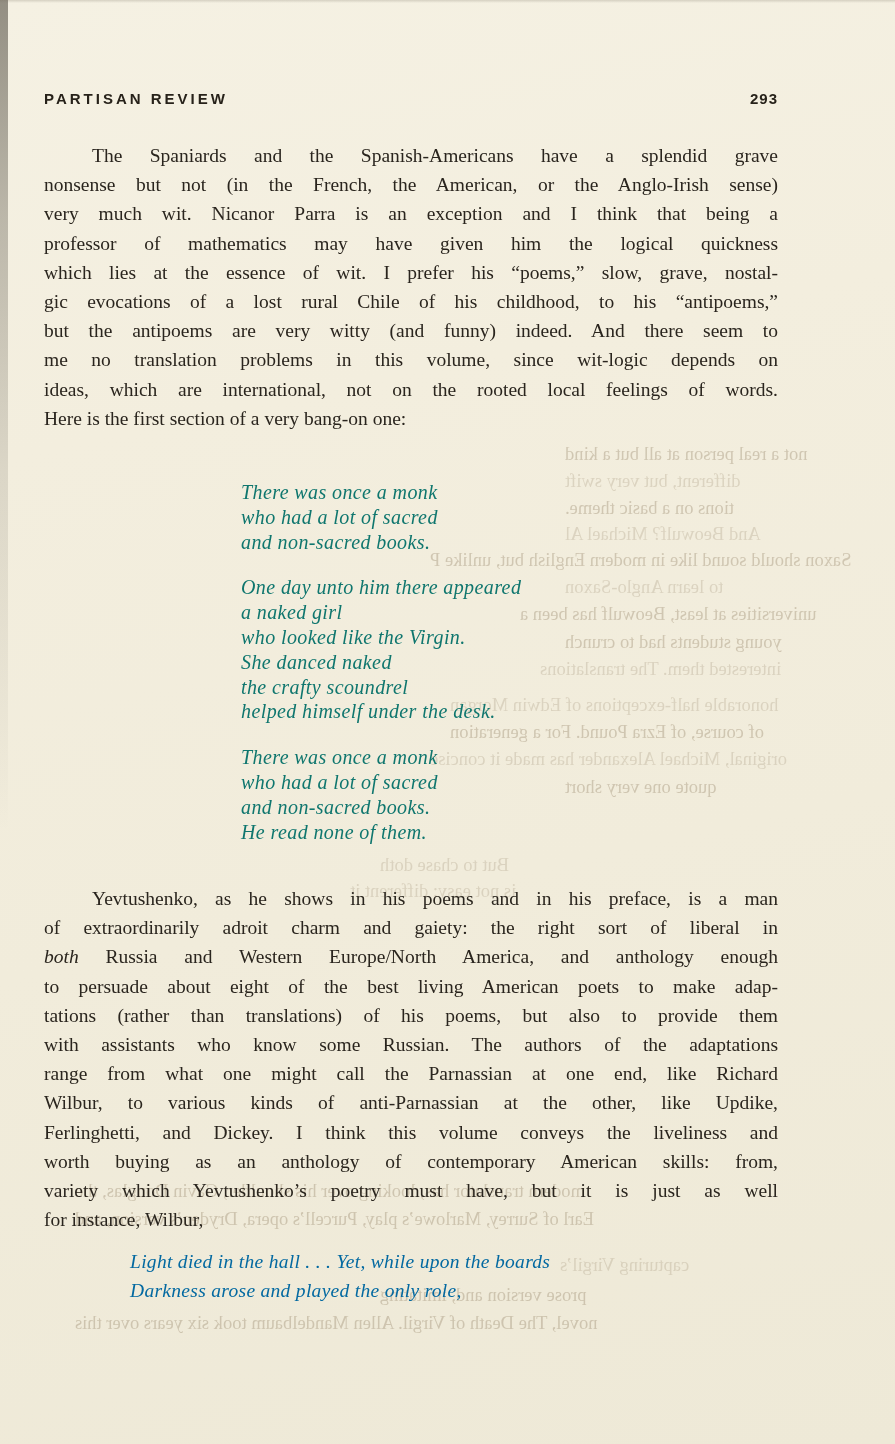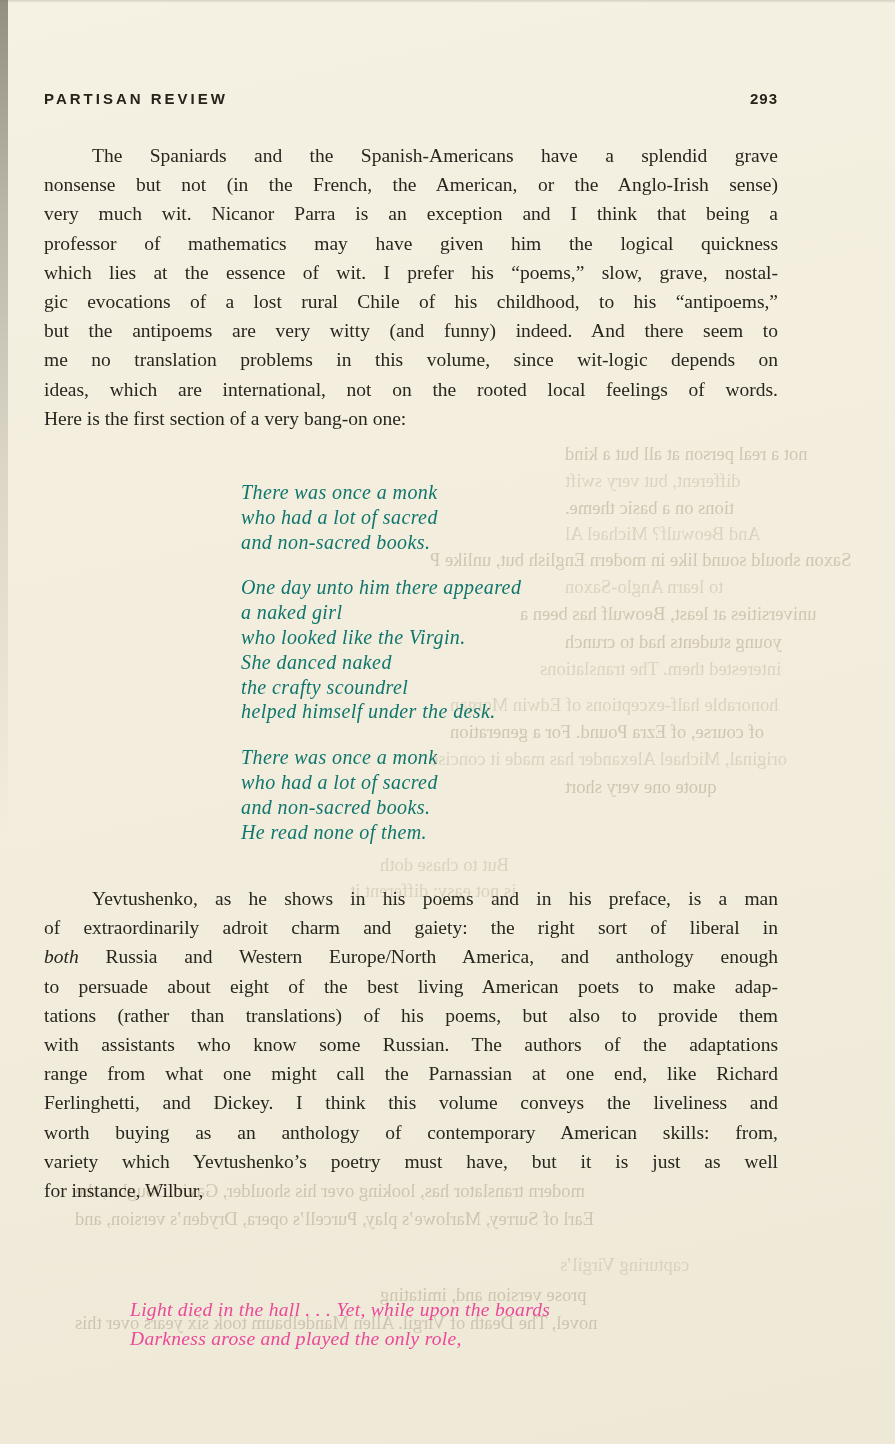--- a/index.html
+++ b/index.html
@@ -41,21 +41,21 @@
   .poem {
     position: absolute; left: 241px; top: 480px;
     font-style: italic; font-size: 20px; line-height: 24.8px;
     letter-spacing: 0.4px; color: #0f766e;
   }
   .stanza { margin: 0 0 21px 0; }
   .stanza:last-child { margin-bottom: 0; }
   .couplet {
     position: absolute; left: 130px; top: 1247px;
     font-style: italic; font-size: 19.5px; line-height: 29px;
-    letter-spacing: 0.3px; color: #ec4899; margin-top: 48px;
+    letter-spacing: 0.3px; color: #0369a1;
   }
   .ghost {
     position: absolute;
     transform: scaleX(-1);
     color: rgba(128,110,80,0.30);
     font-size: 18.5px; line-height: 26px;
     filter: blur(0.4px);
     white-space: nowrap;
     pointer-events: none;
   }
@@ -129,20 +129,21 @@
 </div>
 
 <div class="para" id="para2">
   <div class="jline indent">Yevtushenko, as he shows in his poems and in his preface, is a man</div>
   <div class="jline">of extraordinarily adroit charm and gaiety: the right sort of liberal in</div>
   <div class="jline"><i>both</i> <span>Russia and Western Europe/North America, and anthology enough</span></div>
   <div class="jline">to persuade about eight of the best living American poets to make adap-</div>
   <div class="jline">tations (rather than translations) of his poems, but also to provide them</div>
   <div class="jline">with assistants who know some Russian. The authors of the adaptations</div>
   <div class="jline">range from what one might call the Parnassian at one end, like Richard</div>
+  <div class="jline">Wilbur, to various kinds of anti-Parnassian at the other, like Updike,</div>
   <div class="jline">Ferlinghetti, and Dickey. I think this volume conveys the liveliness and</div>
   <div class="jline">worth buying as an anthology of contemporary American skills: from,</div>
   <div class="jline">variety which Yevtushenko’s poetry must have, but it is just as well</div>
   <div class="lline">for instance, Wilbur,</div>
 </div>
 
 <div class="couplet">
   <div>Light died in the hall . . . Yet, while upon the boards</div>
   <div>Darkness arose and played the only role,</div>
 </div>

